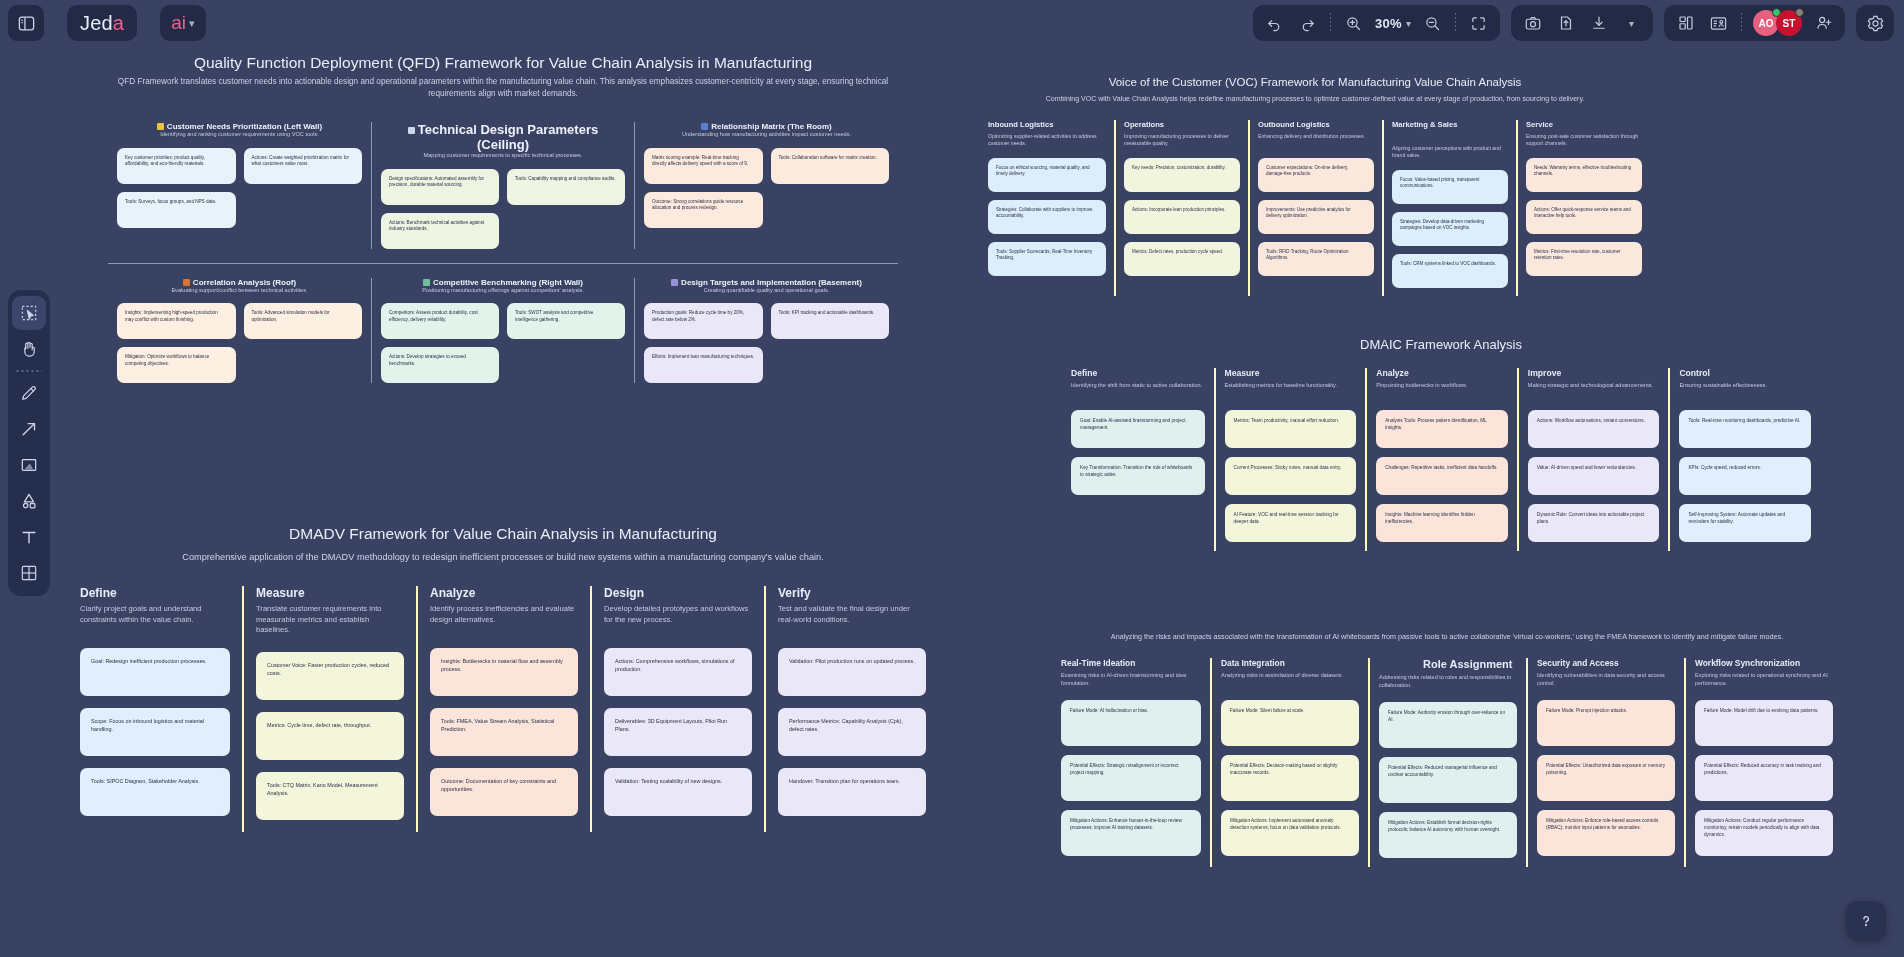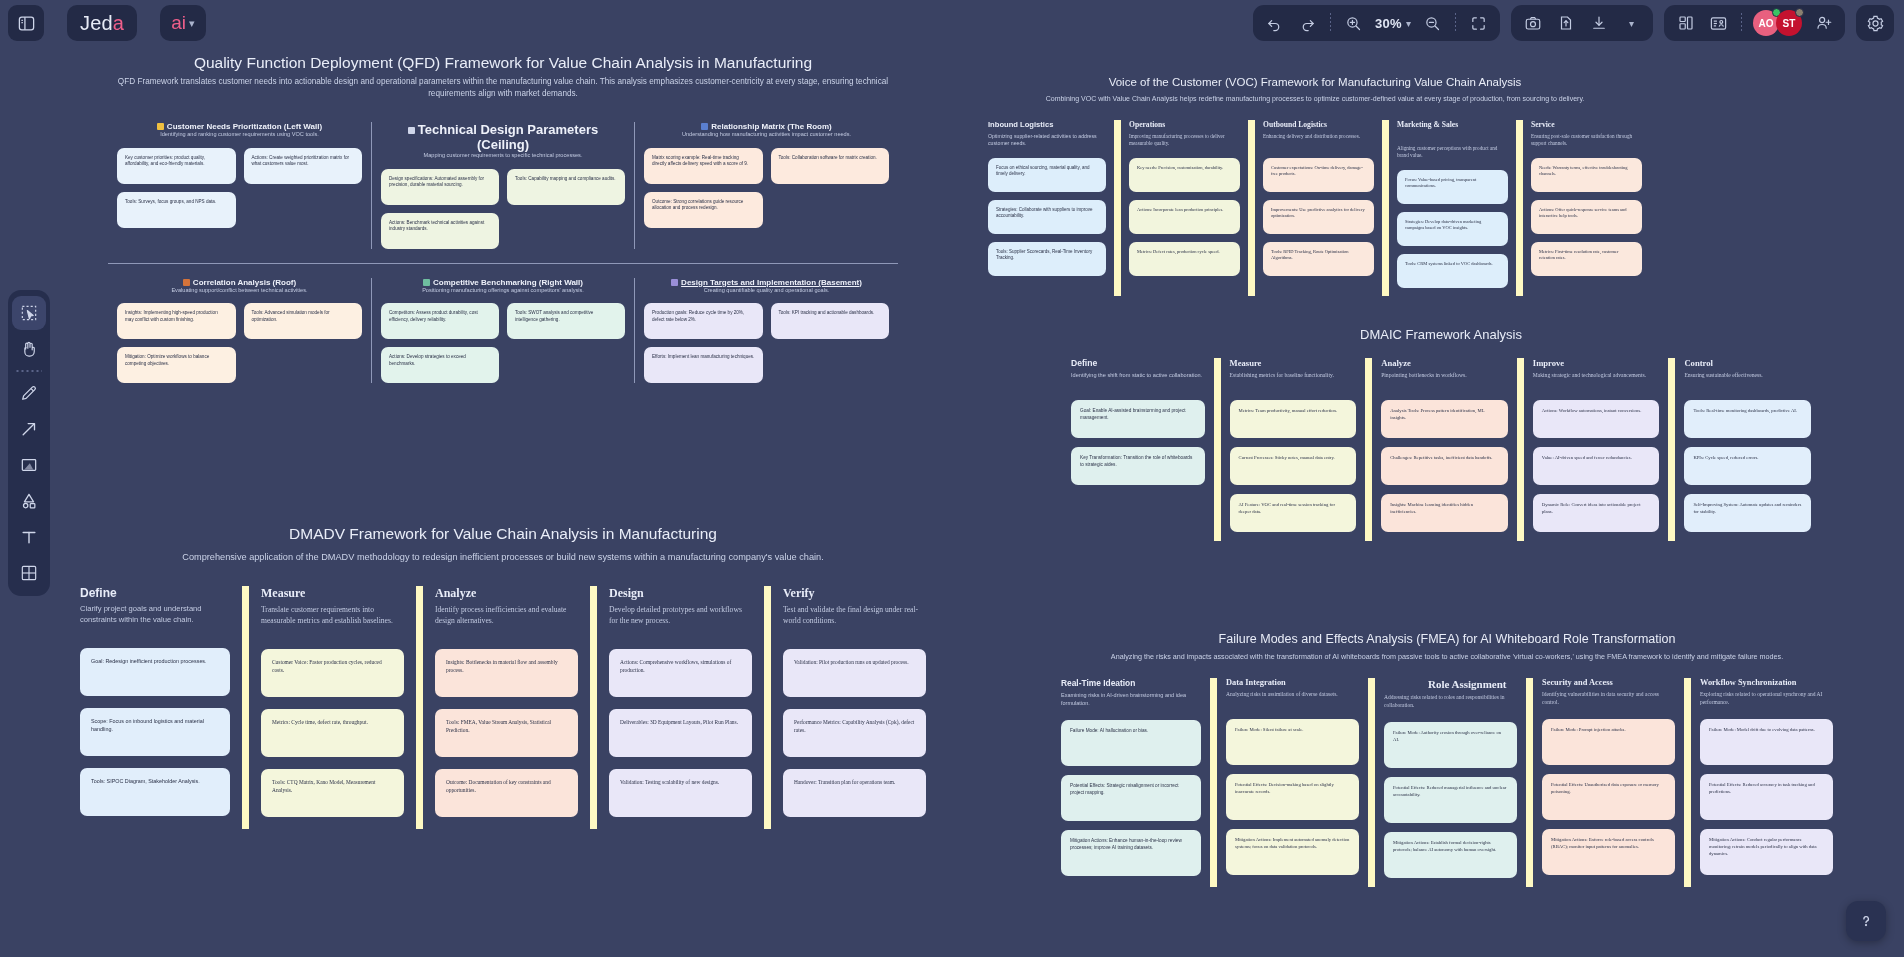--- a/index.html
+++ b/index.html
@@ -81,21 +81,21 @@
   
   .canvas { position: absolute; inset: 0; }
 
   .board { position: absolute; }
 
   .b-title { text-align: center; color: #e9edf8; font-weight: 400; }
   .b-sub { text-align: center; color: #cbd3e8; margin: 0 auto; }
 
   .cols { display: flex; }
   .col { position: relative; }
-  .col + .col { border-left: 7px solid #fef9c3; font-family: Liberation Serif, serif; }
+  .col + .col { border-left: 2px solid #fef9c3; }
   .col-h { color: #e8ecf8; font-weight: bold; }
   .col-s { color: #c3cbe2; }
   .card { border-radius: 7px; color: #2b3147; }
 
   
   #qfd .qh { text-align: center; font-weight: bold; color: #eef1fa; }
   #qfd .qs { text-align: center; color: #c3cbe2; }
   #qfd .qrow { display: flex; }
   #qfd .qsec { position: relative; }
   #qfd .qsec + .qsec { border-left: 1px solid #8f98b8; }
@@ -400,21 +400,21 @@
             </div>
           </div>
           <div style="display: flex; gap: 8px;">
             <div style="flex: 1 1 0%;">
               <div class="card" style="background: rgb(226, 243, 236); font-size: 4.6px; line-height: 1.45; padding: 7px 8px; margin-bottom: 0px; min-height: 36px; width: 100%;"><span>Actions: Develop strategies to exceed benchmarks.</span></div>
             </div>
             <div style="flex: 1 1 0%;"></div>
           </div>
         </div>
         <div class="qsec" style="width: 264px; padding: 0px 9px; flex: 0 0 auto;">
-          <div class="qh" style="font-size: 8px; text-decoration: underline;"><span class="sq" style="background: rgb(154, 143, 216);"></span><span>Design Targets and Implementation (Basement)</span></div>
+          <div class="qh" style="font-size: 8px;"><span class="sq" style="background: rgb(154, 143, 216);"></span><span>Design Targets and Implementation (Basement)</span></div>
           <div class="qs" style="font-size: 5.6px; margin-bottom: 9px; line-height: 1.4;">Creating quantifiable quality and operational goals.</div>
           <div style="display: flex; gap: 8px;">
             <div style="flex: 1 1 0%;">
               <div class="card" style="background: rgb(233, 231, 248); font-size: 4.6px; line-height: 1.45; padding: 7px 8px; margin-bottom: 8px; min-height: 36px; width: 100%;"><span>Production goals: Reduce cycle time by 20%, defect rate below 2%.</span></div>
             </div>
             <div style="flex: 1 1 0%;">
               <div class="card" style="background: rgb(233, 231, 248); font-size: 4.6px; line-height: 1.45; padding: 7px 8px; margin-bottom: 8px; min-height: 36px; width: 100%;"><span>Tools: KPI tracking and actionable dashboards.</span></div>
             </div>
           </div>
           <div style="display: flex; gap: 8px;">
@@ -462,21 +462,21 @@
         <div class="col" style="width: 134px; padding: 0px 8px; flex: 0 0 auto;">
           <div class="col-h" style="font-size: 7.6px; margin-bottom: 4px;">Service</div>
           <div class="col-s" style="font-size: 5.2px; line-height: 1.4; margin-bottom: 9px; min-height: 16px;">Ensuring post-sale customer satisfaction through support channels.</div>
           <div class="card" style="background: rgb(251, 232, 221); font-size: 4.5px; line-height: 1.45; padding: 7px 8px; margin-bottom: 8px; min-height: 34px; width: 100%;"><span>Needs: Warranty terms, effective troubleshooting channels.</span></div>
           <div class="card" style="background: rgb(251, 232, 221); font-size: 4.5px; line-height: 1.45; padding: 7px 8px; margin-bottom: 8px; min-height: 34px; width: 100%;"><span>Actions: Offer quick-response service teams and interactive help tools.</span></div>
           <div class="card" style="background: rgb(251, 232, 221); font-size: 4.5px; line-height: 1.45; padding: 7px 8px; margin-bottom: 8px; min-height: 34px; width: 100%;"><span>Metrics: First-time resolution rate, customer retention rates.</span></div>
         </div>
       </div>
   </div>
 
-  <div class="board" id="dmaic" style="left:1062px; top:327px; width:758px;">
+  <div class="board" id="dmaic" style="left:1062px; top:337px; width:758px;">
     <div class="b-title" style="font-size:13px; margin-bottom:6px;">DMAIC Framework Analysis</div>
     <div class="cols" id="dmaic-cols" style="margin-top:16px;">
         <div class="col" style="width: 151.6px; padding: 0px 9px; flex: 0 0 auto;">
           <div class="col-h" style="font-size: 8.6px; margin-bottom: 4px;">Define</div>
           <div class="col-s" style="font-size: 5.6px; line-height: 1.4; margin-bottom: 10px; min-height: 18px;">Identifying the shift from static to active collaboration.</div>
           <div class="card" style="background: rgb(223, 240, 238); font-size: 4.7px; line-height: 1.45; padding: 8px 9px; margin-bottom: 9px; min-height: 38px; width: 100%;"><span>Goal: Enable AI-assisted brainstorming and project management.</span></div>
           <div class="card" style="background: rgb(223, 240, 238); font-size: 4.7px; line-height: 1.45; padding: 8px 9px; margin-bottom: 9px; min-height: 38px; width: 100%;"><span>Key Transformation: Transition the role of whiteboards to strategic aides.</span></div>
         </div>
         <div class="col" style="width: 151.6px; padding: 0px 9px; flex: 0 0 auto;">
           <div class="col-h" style="font-size: 8.6px; margin-bottom: 4px;">Measure</div>
@@ -545,21 +545,20 @@
           <div class="col-h" style="font-size: 12px; margin-bottom: 4px;">Verify</div>
           <div class="col-s" style="font-size: 7.6px; line-height: 1.4; margin-bottom: 16px; min-height: 28px;">Test and validate the final design under real-world conditions.</div>
           <div class="card" style="background: rgb(233, 231, 248); font-size: 5.4px; line-height: 1.45; padding: 10px 11px; margin-bottom: 12px; min-height: 48px; width: 100%;"><span>Validation: Pilot production runs on updated process.</span></div>
           <div class="card" style="background: rgb(233, 231, 248); font-size: 5.4px; line-height: 1.45; padding: 10px 11px; margin-bottom: 12px; min-height: 48px; width: 100%;"><span>Performance Metrics: Capability Analysis (Cpk), defect rates.</span></div>
           <div class="card" style="background: rgb(233, 231, 248); font-size: 5.4px; line-height: 1.45; padding: 10px 11px; margin-bottom: 12px; min-height: 48px; width: 100%;"><span>Handover: Transition plan for operations team.</span></div>
         </div>
       </div>
   </div>
 
   <div class="board" id="fmea" style="left:1052px; top:632px; width:790px;">
-    <div class="b-title" style="font-size:12.5px; margin-bottom:6px;">Failure Modes and Effects Analysis (FMEA) for AI Whiteboard Role Transformation</div>
     <div class="b-sub" style="font-size:7.2px; line-height:1.4; width:790px;">Analyzing the risks and impacts associated with the transformation of AI whiteboards from passive tools to active collaborative 'virtual co-workers,' using the FMEA framework to identify and mitigate failure modes.</div>
     <div class="cols" id="fmea-cols" style="margin-top:16px;">
         <div class="col" style="width: 158px; padding: 0px 9px; flex: 0 0 auto;">
           <div class="col-h" style="font-size: 8.4px; margin-bottom: 4px;">Real-Time Ideation</div>
           <div class="col-s" style="font-size: 5.5px; line-height: 1.4; margin-bottom: 10px; min-height: 18px;">Examining risks in AI-driven brainstorming and idea formulation.</div>
           <div class="card" style="background: rgb(223, 240, 238); font-size: 4.7px; line-height: 1.45; padding: 8px 9px; margin-bottom: 9px; min-height: 46px; width: 100%;"><span>Failure Mode: AI hallucination or bias.</span></div>
           <div class="card" style="background: rgb(223, 240, 238); font-size: 4.7px; line-height: 1.45; padding: 8px 9px; margin-bottom: 9px; min-height: 46px; width: 100%;"><span>Potential Effects: Strategic misalignment or incorrect project mapping.</span></div>
           <div class="card" style="background: rgb(223, 240, 238); font-size: 4.7px; line-height: 1.45; padding: 8px 9px; margin-bottom: 9px; min-height: 46px; width: 100%;"><span>Mitigation Actions: Enhance human-in-the-loop review processes; improve AI training datasets.</span></div>
         </div>
         <div class="col" style="width: 158px; padding: 0px 9px; flex: 0 0 auto;">

